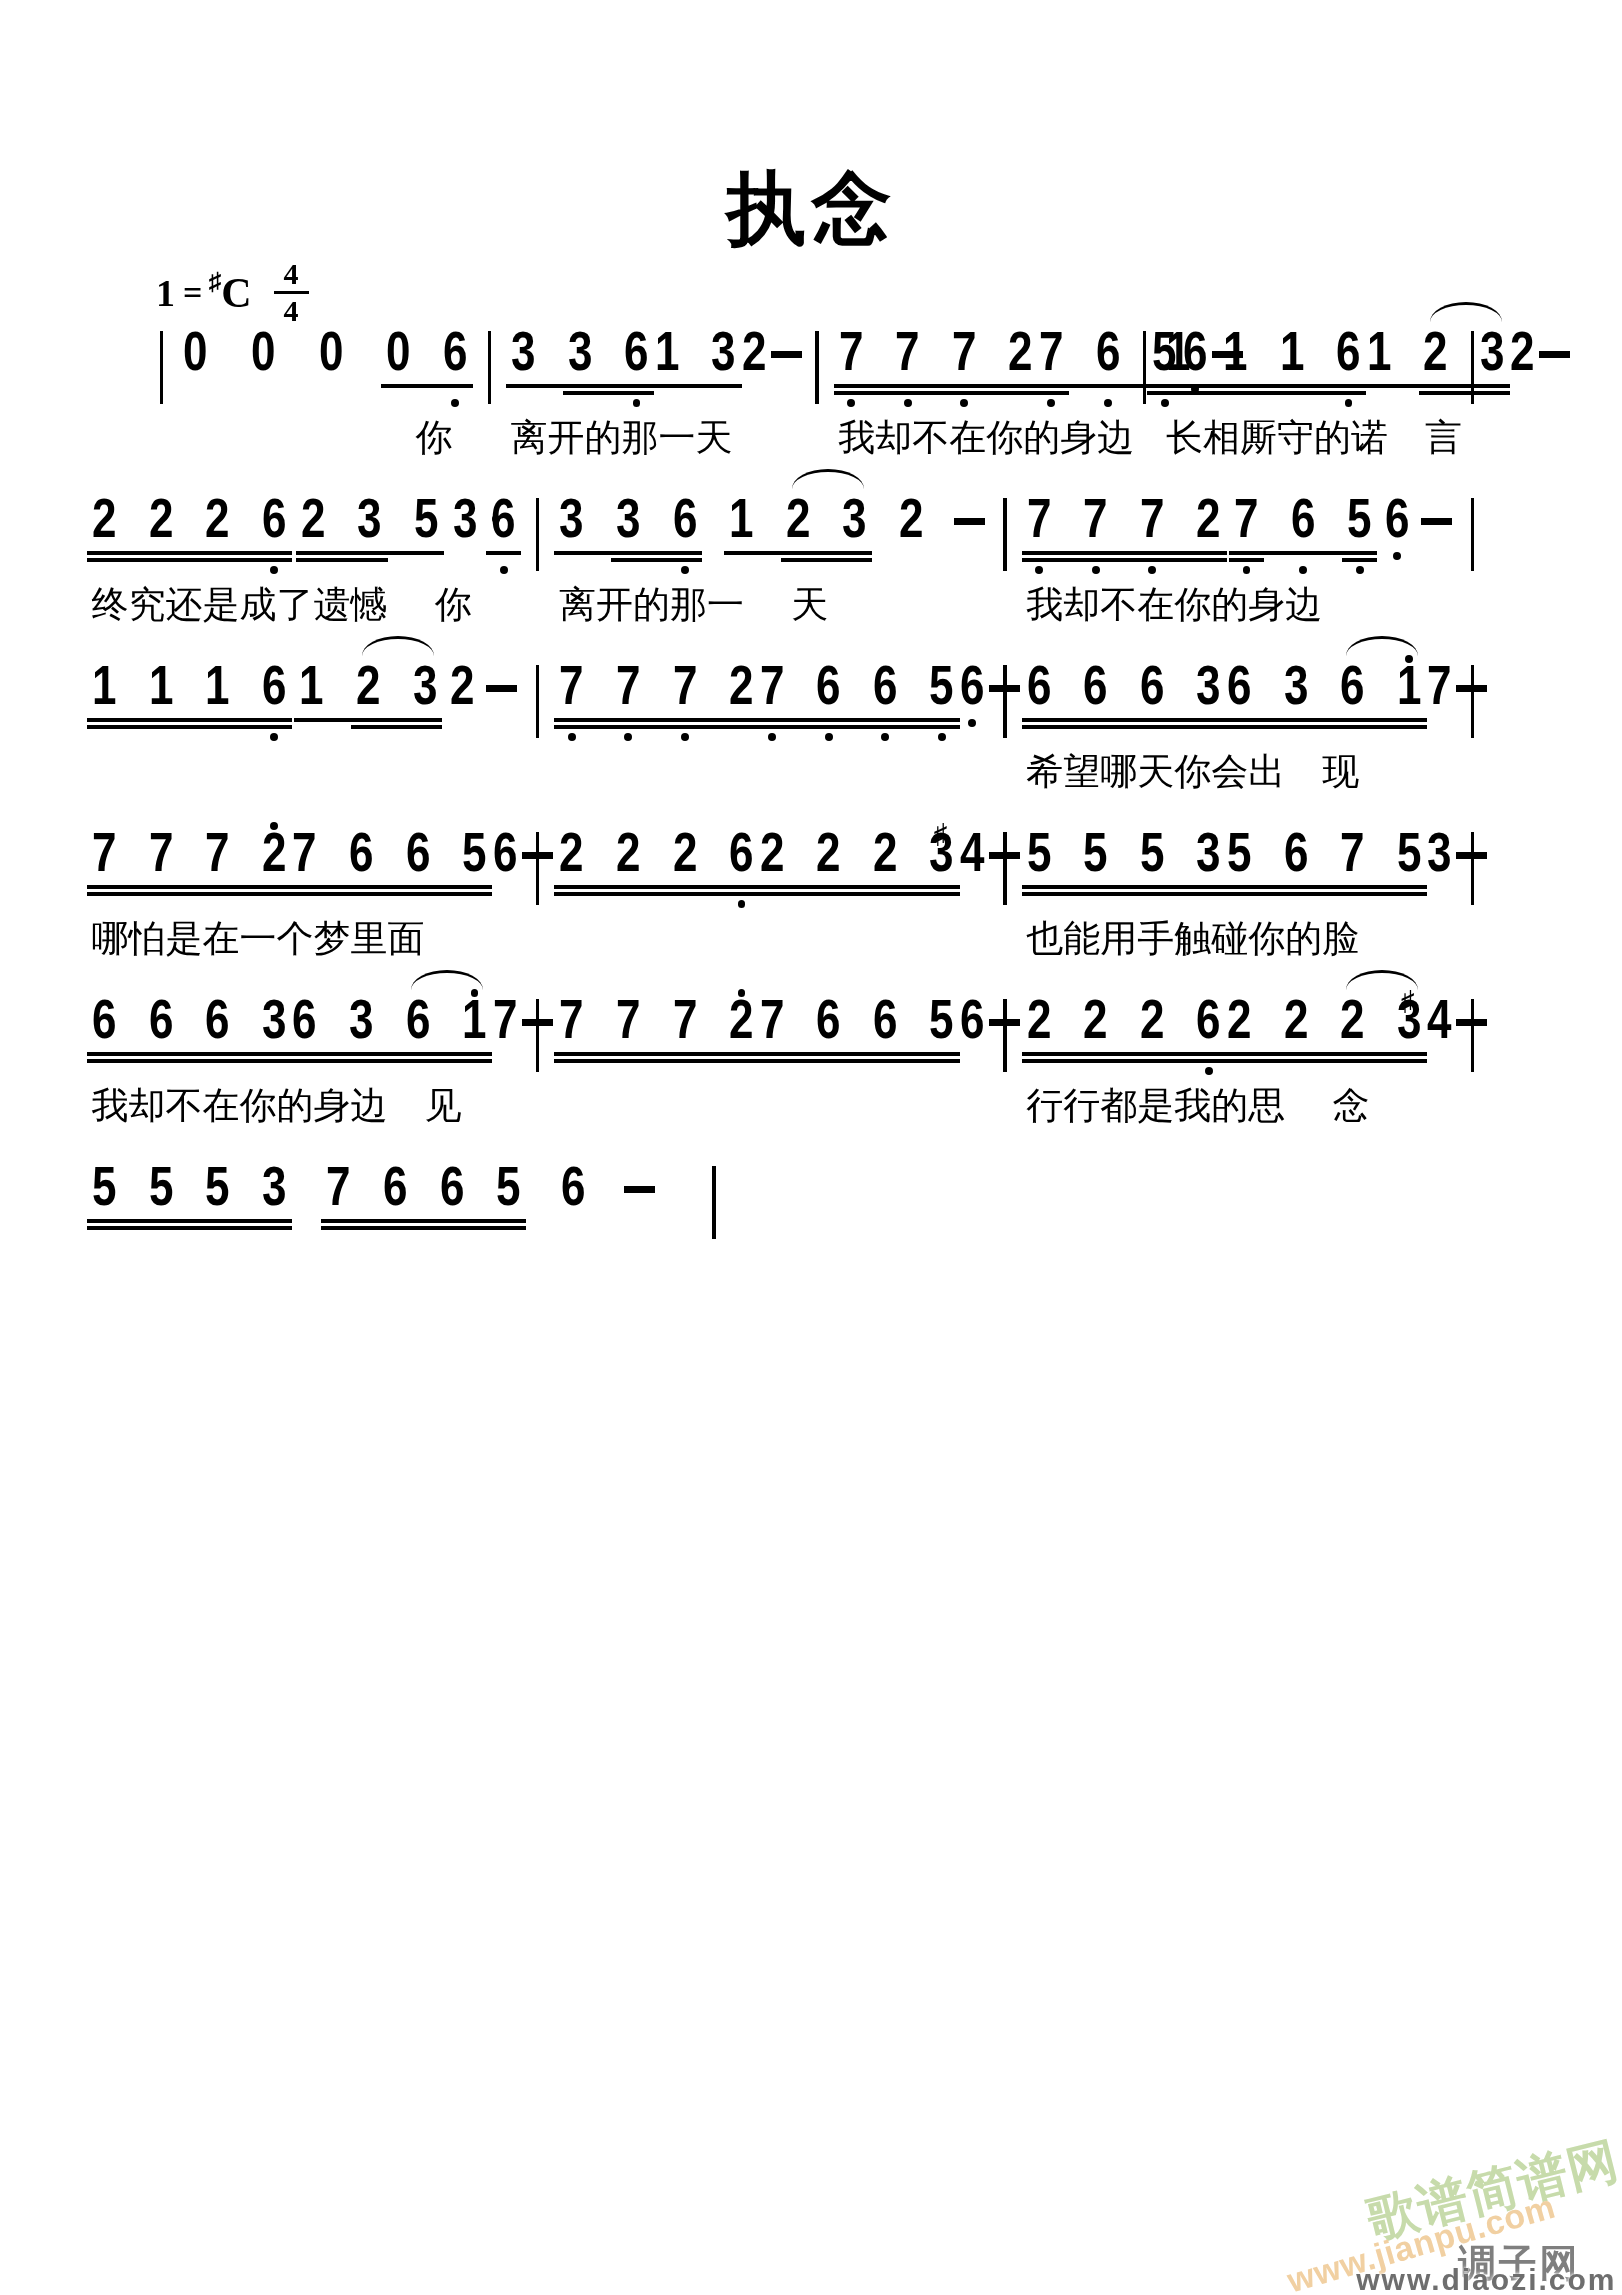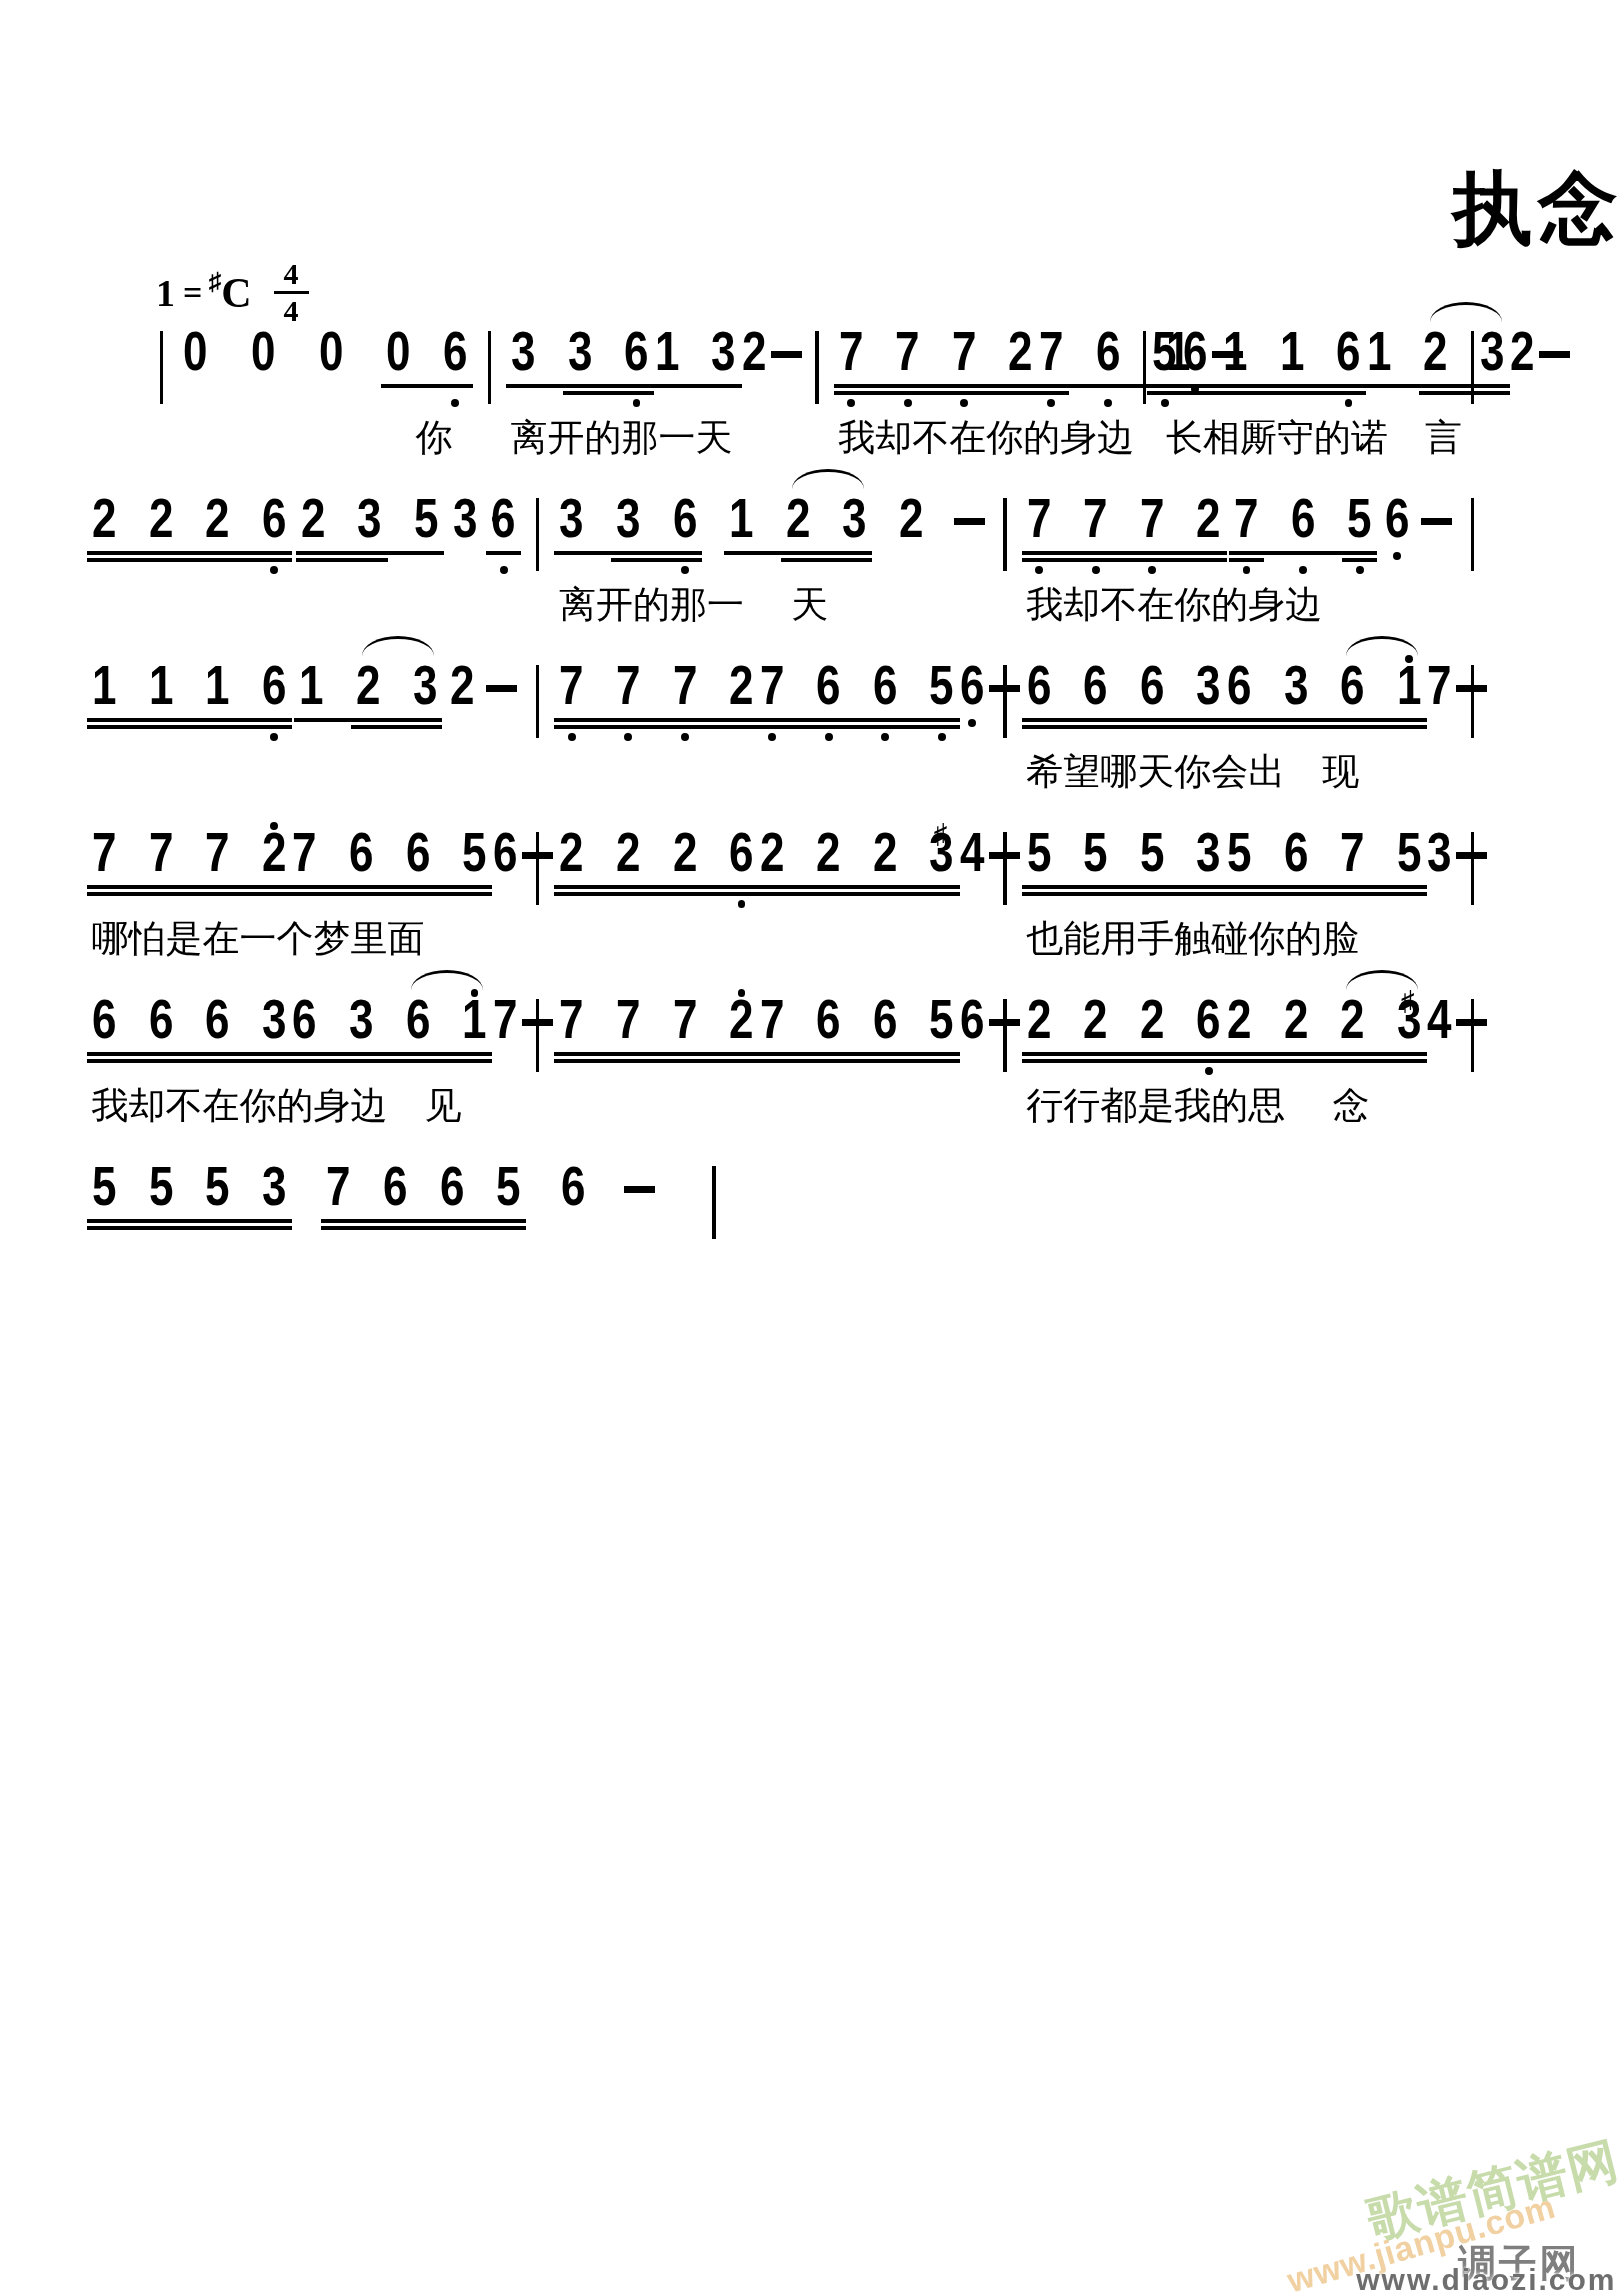--- a/index.html
+++ b/index.html
@@ -1,19 +1,19 @@
 <!DOCTYPE html>
 <html style="font-size:10.5px"><head>
 <meta charset="utf-8">
 <style>
   html,body{margin:0;padding:0;background:#e8e8e8;}
   .page{position:relative;width:1623px;height:2295px;background:#ffffff;overflow:hidden;
         font-family:"Liberation Sans","DejaVu Sans",sans-serif;color:#000;}
   
-  .title{position:absolute;left:0;top:156px;width:100%;text-align:right;
+  .title{position:absolute;left:0;top:156px;width:100%;text-align:center;
          font-size:80px;font-weight:700;letter-spacing:5.2px;}
   .keysig{position:absolute;left:156px;top:259px;display:flex;align-items:center;
           font-family:"Liberation Serif","DejaVu Serif",serif;font-weight:700;}
   .keysig .one{font-size:38px;}
   .keysig .eq{font-size:34px;margin:0 6.5px 0 7.9px;}
   .keysig .sh{font-size:25px;position:relative;top:-10.5px;}
   .keysig .c{font-size:42px;}
   .keysig .frac{display:inline-flex;flex-direction:column;align-items:center;margin-left:22px;line-height:1;}
   .keysig .frac b{font-size:30px;line-height:30px;}
   .keysig .frac i{display:block;width:35px;height:3.3px;background:#000;margin:2px 0;}
@@ -269,20 +269,21 @@
                 <b class="aug"></b>
               </span>
               <span class="grp">
                 <span class="cell">
                   <span class="d">6</span>
                   <b class="ld"></b>
                 </span>
                 <i class="beam" style="left: -2px; width: 35px; top: 62px;"></i>
               </span>
             </div>
+            <div class="lyric">终究还是成了遗憾　 你</div>
           </div>
           <i class="barline"></i>
           <div class="measure">
             <div class="notes-row">
               <span class="grp">
                 <span class="cell">
                   <span class="d">3</span>
                 </span>
                 <span class="cell">
                   <span class="d">3</span>

